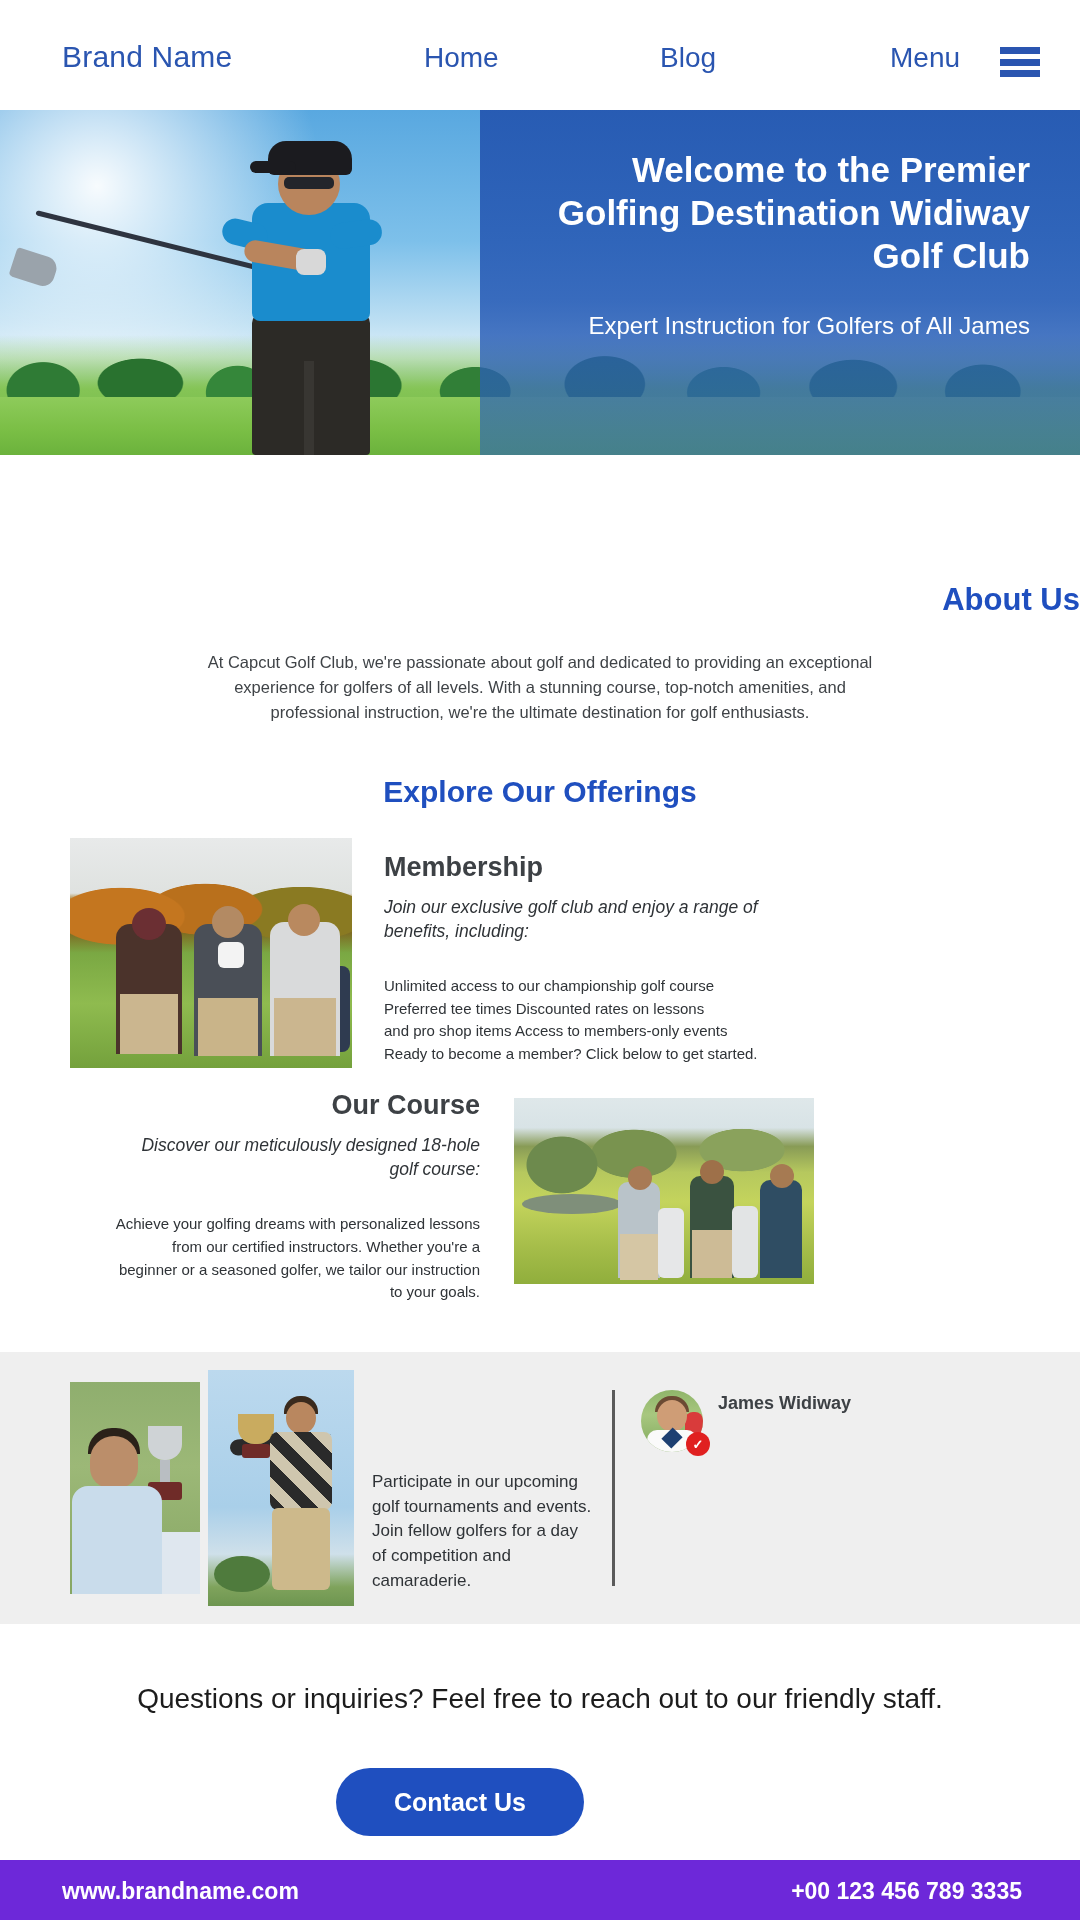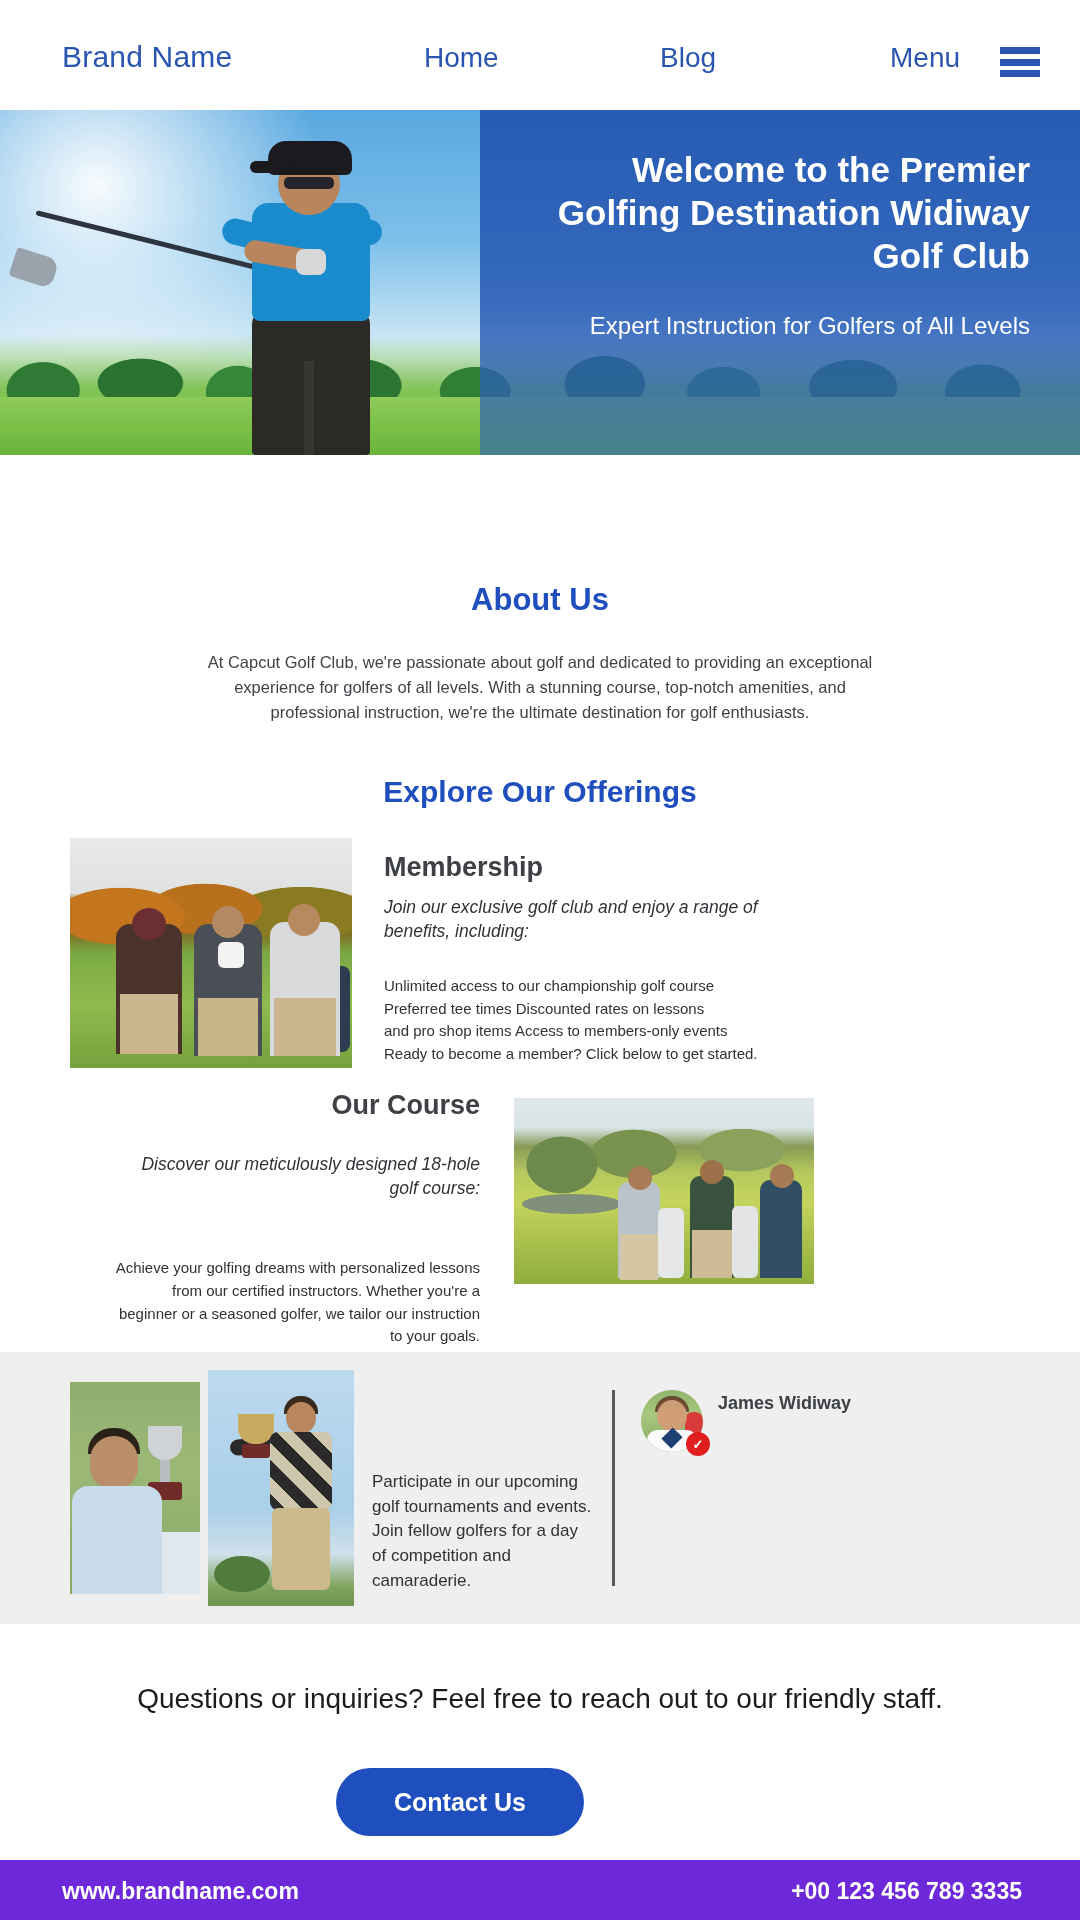--- a/index.html
+++ b/index.html
@@ -94,21 +94,21 @@
   }
   .hero-sub {
     position: absolute; right: 50px; top: 200px; width: 460px;
     text-align: right; color: #ffffff;
     font-size: 24px; font-weight: 400; line-height: 1.32;
   }
 
   
   .about-title {
     position: absolute; top: 582px; left: 0; width: 1080px;
-    text-align: center; color: #1f4fbf;
+    text-align: right; color: #1f4fbf;
     font-size: 31px; font-weight: 700;
   }
   .about-body {
     position: absolute; top: 650px; left: 190px; width: 700px;
     text-align: center; color: #3f4347;
     font-size: 16.5px; line-height: 1.52;
   }
 
   
   .explore-title {
@@ -157,22 +157,22 @@
   .ph-course .b1{position:absolute;left:144px;top:110px;width:26px;height:70px;background:#e6e7e8;border-radius:6px;}
   .ph-course .b2{position:absolute;left:218px;top:108px;width:26px;height:72px;background:#e2e4e5;border-radius:6px;}
   .ph-course .pond{position:absolute;left:8px;top:96px;width:100px;height:20px;border-radius:50%;background:#7f8f7a;}
 
   
   .memb-h { position:absolute; left:384px; top:852px; font-size:27px; font-weight:700; color:#3d4145; }
   .memb-it{ position:absolute; left:384px; top:895px; width:400px; font-size:17.5px; font-style:italic; color:#2f3337; line-height:1.38; }
   .memb-list{ position:absolute; left:384px; top:975px; width:400px; font-size:15px; color:#2f3337; line-height:1.5; white-space:pre-line; }
 
   .course-h { position:absolute; left:120px; top:1090px; width:360px; text-align:right; font-size:27px; font-weight:700; color:#3d4145; }
-  .course-it{ position:absolute; left:120px; top:1133px; width:360px; text-align:right; font-size:17.5px; font-style:italic; color:#2f3337; line-height:1.38;margin-top:19px; }
-  .course-p { position:absolute; left:110px; top:1213px; width:370px; text-align:right; font-size:15px; color:#2f3337; line-height:1.52;margin-top:44px; }
+  .course-it{ position:absolute; left:120px; top:1133px; width:360px; text-align:right; font-size:17.5px; font-style:italic; color:#2f3337; line-height:1.38; }
+  .course-p { position:absolute; left:110px; top:1213px; width:370px; text-align:right; font-size:15px; color:#2f3337; line-height:1.52; }
 
   
   .events-band {
     position:absolute; left:0; top:1352px; width:1080px; height:272px;
     background:#efefef;
   }
   .ph-ev1 { left:70px; top:1382px; width:130px; height:212px;
     background: linear-gradient(180deg,#8fae6e 0%, #9cb877 40%, #86a663 100%);
   }
   .ph-ev1 .head{position:absolute;left:20px;top:54px;width:48px;height:52px;border-radius:24px 24px 20px 20px;background:#bb8e6a;}
@@ -274,21 +274,21 @@
       <div class="g-armL"></div>
         <div class="g-armR"></div>
       <div class="g-forearm"></div>
         <div class="g-hands"></div>
       <div class="g-head"></div>
         <div class="g-glasses"></div>
         <div class="g-cap"></div>
     </div>
     <div class="hero-overlay"></div>
     <div class="hero-title">Welcome to the Premier Golfing Destination Widiway Golf Club</div>
-    <div class="hero-sub">Expert Instruction for Golfers of All Levels</div>
+    <div class="hero-sub">Expert Instruction for Golfers of All James</div>
   </div>
 
   <div class="about-title">About Us</div>
   <div class="about-body">At Capcut Golf Club, we're passionate about golf and dedicated to providing an exceptional experience for golfers of all levels. With a stunning course, top-notch amenities, and professional instruction, we're the ultimate destination for golf enthusiasts.</div>
 
   <div class="explore-title">Explore Our Offerings</div>
 
   <div class="photo ph-members">
     <div class="m1"></div>
       <div class="m1h"></div>

